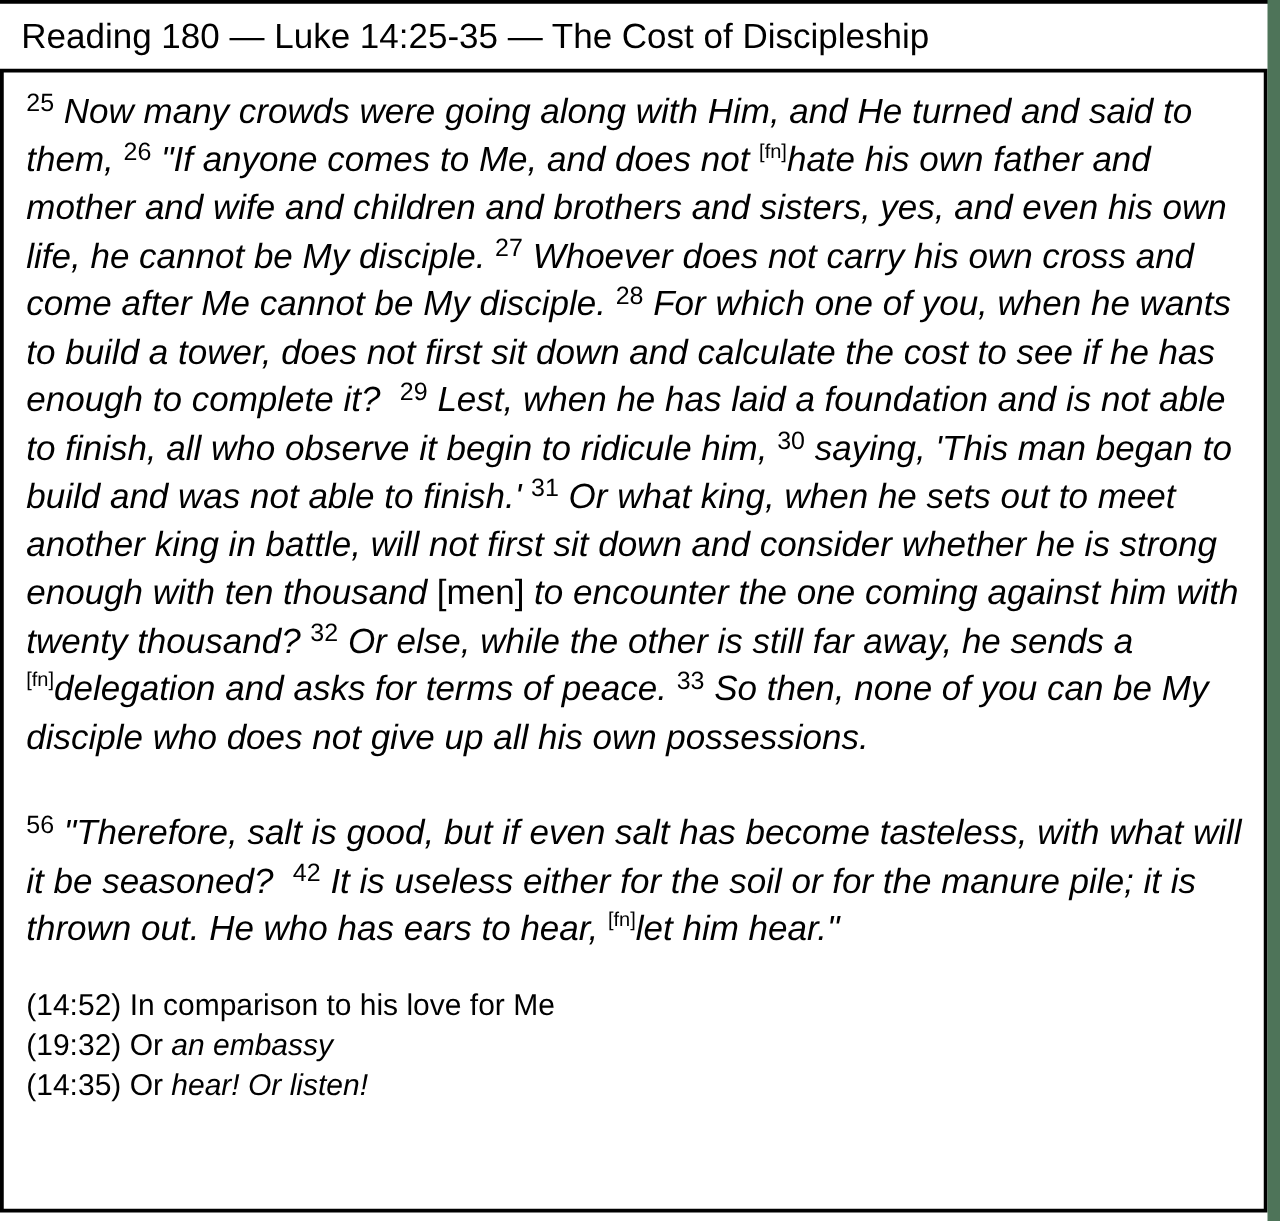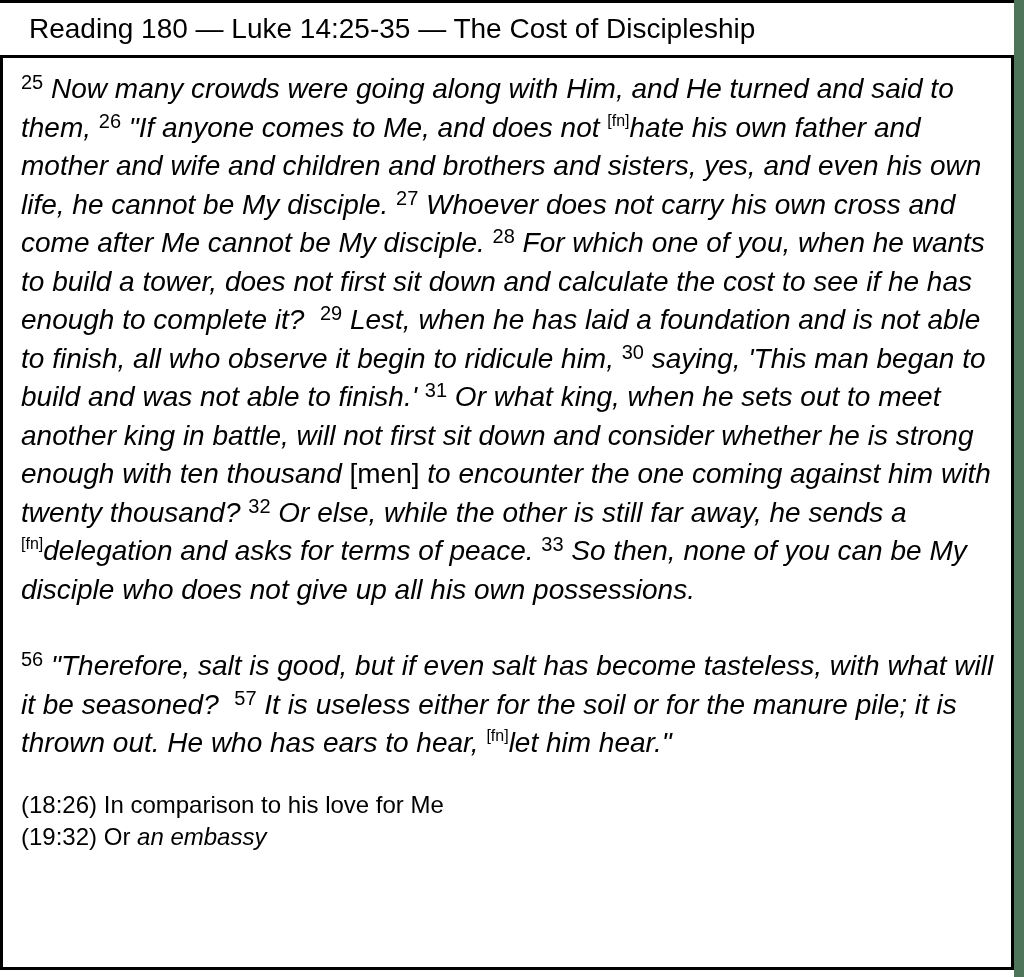--- a/index.html
+++ b/index.html
@@ -25,21 +25,21 @@
   .accent-strip {
     position: absolute;
     top: 0; right: 0; bottom: 0;
     width: 10px;
     z-index: 3;
   }
   .title {
     position: absolute;
     top: 3px; left: 0; right: 10px;
     height: 52px;
-    padding: 9px 0 0 29px;
+    padding: 9px 0 0 17px;
     font-size: 28px;
     line-height: 34px;
     font-style: normal;
     white-space: nowrap;
     overflow: hidden;
     box-sizing: border-box;
   }
   .passage-box {
     position: absolute;
     top: 55px; left: 0; right: 10px; bottom: 7px;
@@ -89,24 +89,25 @@
 </head>
 <body>
 
 <div class="page">
   <div class="top-rule" style="background: rgb(0, 0, 0);"></div>
   <div class="title">Reading 180 — Luke 14:25-35 — The Cost of Discipleship</div>
 
   <div class="passage-box" style="border-color: rgb(0, 0, 0);">
     <div id="paragraphs">
         <p class="verse-para"><span class="sup">25</span><span> Now many crowds were going along with Him, and He turned and said to them, </span><span class="sup">26</span><span> "If anyone comes to Me, and does not </span><span class="fn-marker">[fn]</span><span>hate his own father and mother and wife and children and brothers and sisters, yes, and even his own life, he cannot be My disciple. </span><span class="sup">27</span><span> Whoever does not carry his own cross and come after Me cannot be My disciple. </span><span class="sup">28</span><span> For which one of you, when he wants to build a tower, does not first sit down and calculate the cost to see if he has enough to complete it?  </span><span class="sup">29</span><span> Lest, when he has laid a foundation and is not able to finish, all who observe it begin to ridicule him, </span><span class="sup">30</span><span> saying, 'This man began to build and was not able to finish.' </span><span class="sup">31</span><span> Or what king, when he sets out to meet another king in battle, will not first sit down and consider whether he is strong enough with ten thousand </span><span class="roman">[men]</span><span> to encounter the one coming against him with twenty thousand? </span><span class="sup">32</span><span> Or else, while the other is still far away, he sends a </span><span class="fn-marker">[fn]</span><span>delegation and asks for terms of peace. </span><span class="sup">33</span><span> So then, none of you can be My disciple who does not give up all his own possessions.</span></p>
-        <p class="verse-para"><span class="sup">56</span><span> "Therefore, salt is good, but if even salt has become tasteless, with what will it be seasoned?  </span><span class="sup">57</span><span> It is useless either for the soil or for the manure pile; it is thrown out. He who has ears to hear, </span><span class="fn-marker">[fn]</span><span>let him hear."</span></p>
+        <p class="verse-para"><span class="sup">56</span><span> "Therefore, salt is good, but if even salt has become tasteless, with what will it be seasoned?  </span><span class="sup">42</span><span> It is useless either for the soil or for the manure pile; it is thrown out. He who has ears to hear, </span><span class="fn-marker">[fn]</span><span>let him hear."</span></p>
       </div>
     <div class="footnotes">
       <div id="footnote-list">
-          <p class="fn-item"><span>(18:26) In comparison to his love for Me</span></p>
+          <p class="fn-item"><span>(14:52) In comparison to his love for Me</span></p>
           <p class="fn-item"><span>(19:32) Or </span><span class="i">an embassy</span></p>
+          <p class="fn-item"><span>(14:35) Or </span><span class="i">hear! Or listen!</span></p>
         </div>
     </div>
   </div>
 
   <div class="accent-strip" style="background: rgb(78, 116, 89);"></div>
 </div>
 
 </body></html>

